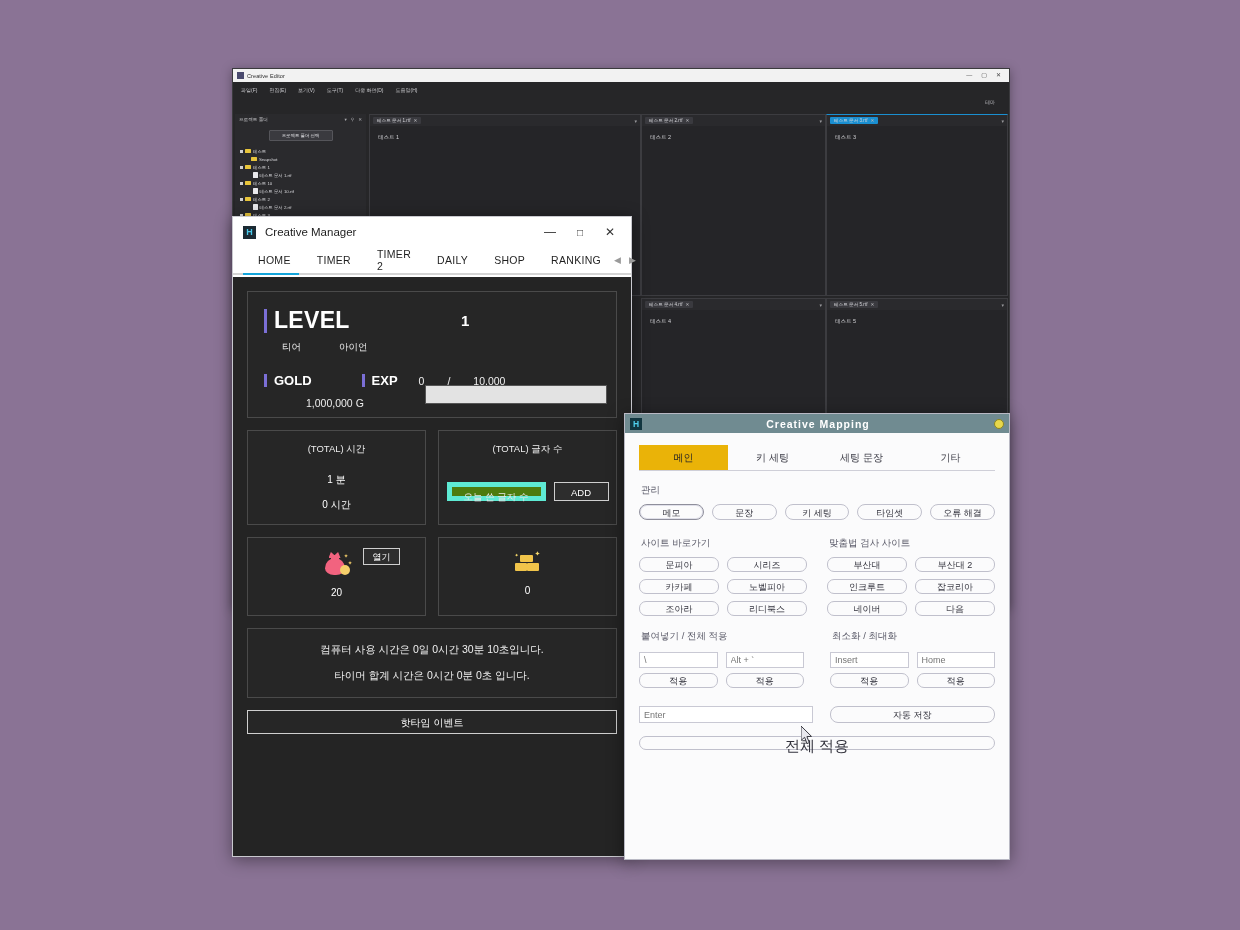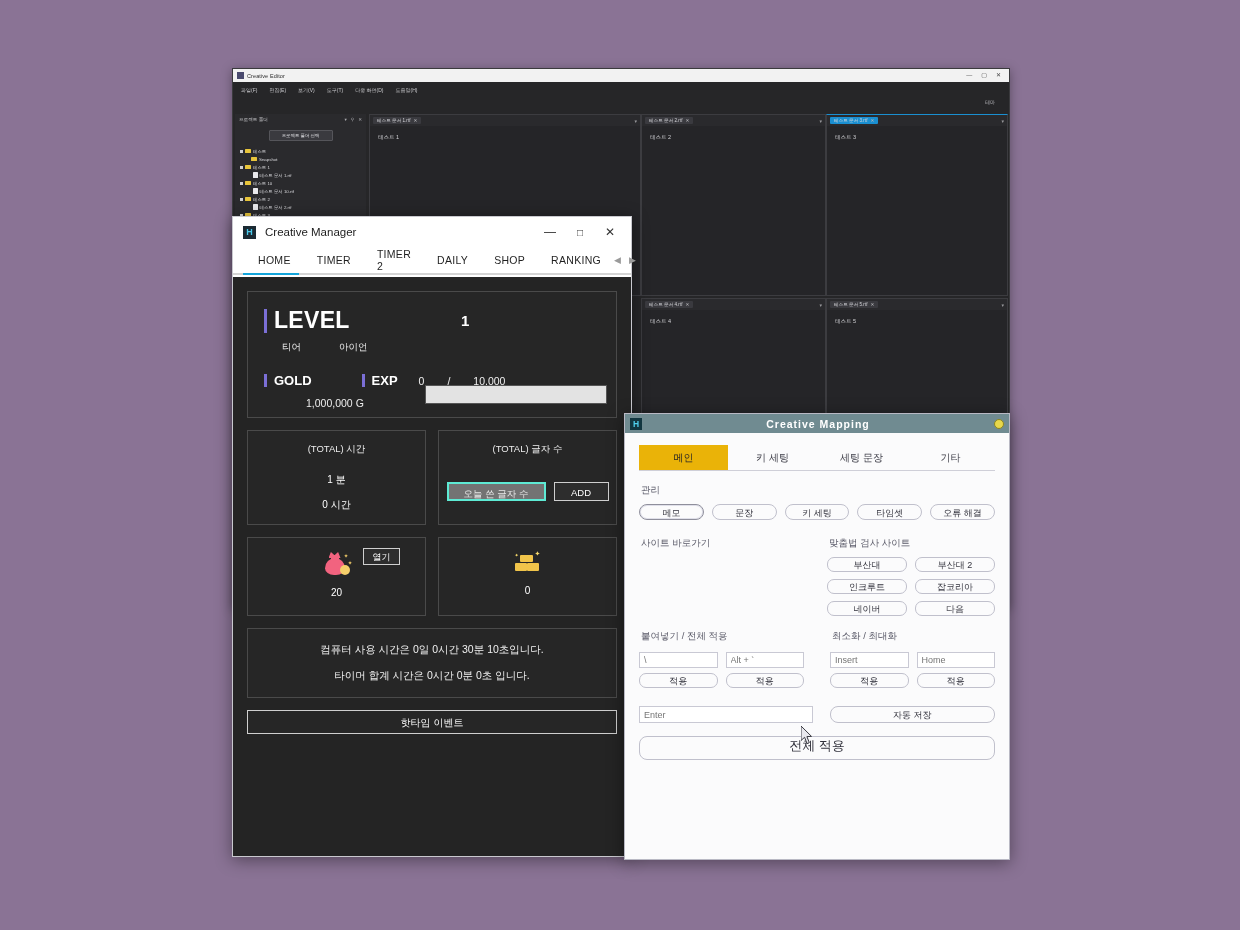--- a/index.html
+++ b/index.html
@@ -146,21 +146,21 @@
     background:#e3e3e3;border:1px solid #555;box-sizing:border-box;
   }
 
   .row2{display:flex;gap:12px;margin-top:12px;}
   .halfcard{flex:1;height:95px;position:relative;}
   .cardtitle{text-align:center;font-size:9.5px;color:#ededed;padding-top:12px;}
   .cval{text-align:center;font-size:10px;color:#fff;margin-top:17px;}
   .cval2{text-align:center;font-size:10px;color:#fff;margin-top:11px;}
   .inprow{display:flex;gap:8px;justify-content:center;margin-top:26px;}
   .fakeinput{
-    width:99px;height:19px;background:#737373;border:2px solid #5eead4;
+    width:99px;height:19px;background:#4d7c0f;border:5px solid #5eead4;
     color:#e6e6e6;font-size:9.5px;text-align:center;line-height:19px;
     box-sizing:border-box;
   }
   .addbtn{
     width:55px;height:19px;background:#2d2d2d;border:1px solid #cfcfcf;
     color:#fff;font-size:9.5px;text-align:center;line-height:19px;
     box-sizing:border-box;
   }
 
   .iconcard{flex:1;height:79px;position:relative;}
@@ -266,22 +266,22 @@
   }
   .kapply{
     margin-top:5px;width:100%;height:15px;border:1px solid #c0c0cc;
     border-radius:7px;background:#fbfbfc;color:#32323c;font-size:9px;
     text-align:center;line-height:15px;box-sizing:border-box;
   }
   .bottomrow{display:flex;gap:17px;margin-top:18px;}
   .bottomrow .kinput{height:17px;}
   .bottomrow .pbtn{height:17px;line-height:17px;border-radius:8px;}
   .fullbtn{
-    margin-top:13px;width:100%;height:24px;border:1px solid #c0c0cc;
-    border-radius:8px;background:#fbfbfc;color:#32323c;font-size:13px;
+    margin-top:13px;width:100%;height:14px;border:1px solid #c0c0cc;
+    border-radius:8px;background:#fbfbfc;color:#32323c;font-size:15px;
     text-align:center;line-height:17px;box-sizing:border-box;
   }
   
   #cursor{left:801px;top:726px;width:13px;height:19px;}
   #cursor svg{display:block;}
 </style>
 </head>
 <body>
 
 <div id="editor" class="abs">
@@ -569,20 +569,28 @@
       <div class="pbtn focus">메모</div>
       <div class="pbtn">문장</div>
       <div class="pbtn">키 세팅</div>
       <div class="pbtn">타임셋</div>
       <div class="pbtn">오류 해결</div>
     </div>
 
     <div class="twocol" style="margin-top:4px;gap:20px;">
       <div class="col">
         <div class="seclabel">사이트 바로가기</div>
+        <div class="sitegrid">
+          <div class="sitebtn">문피아</div>
+          <div class="sitebtn">시리즈</div>
+          <div class="sitebtn">카카페</div>
+          <div class="sitebtn">노벨피아</div>
+          <div class="sitebtn">조아라</div>
+          <div class="sitebtn">리디북스</div>
+        </div>
       </div>
       <div class="col">
         <div class="seclabel">맞춤법 검사 사이트</div>
         <div class="sitegrid">
           <div class="sitebtn">부산대</div>
           <div class="sitebtn">부산대 2</div>
           <div class="sitebtn">인크루트</div>
           <div class="sitebtn">잡코리아</div>
           <div class="sitebtn">네이버</div>
           <div class="sitebtn">다음</div>

